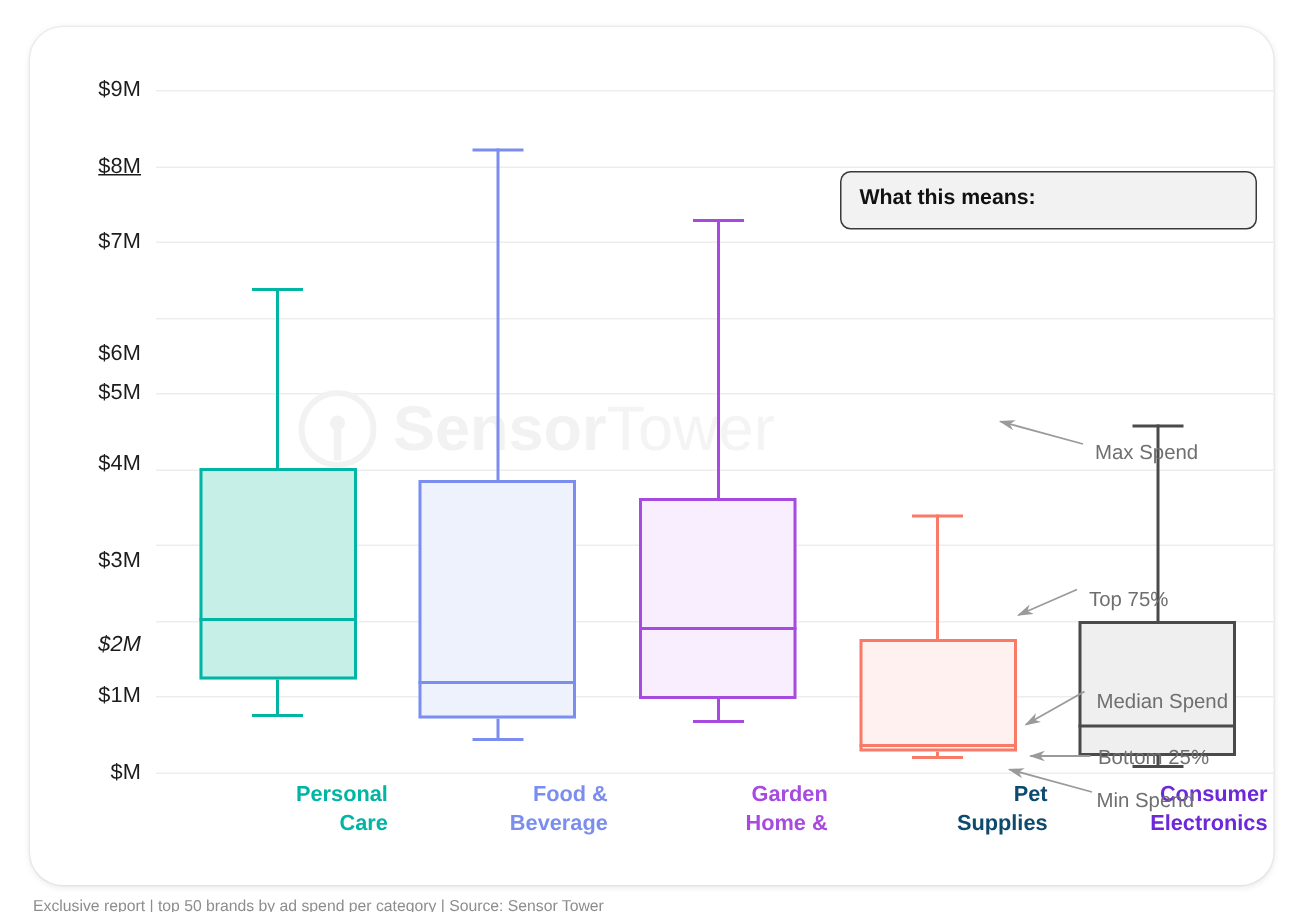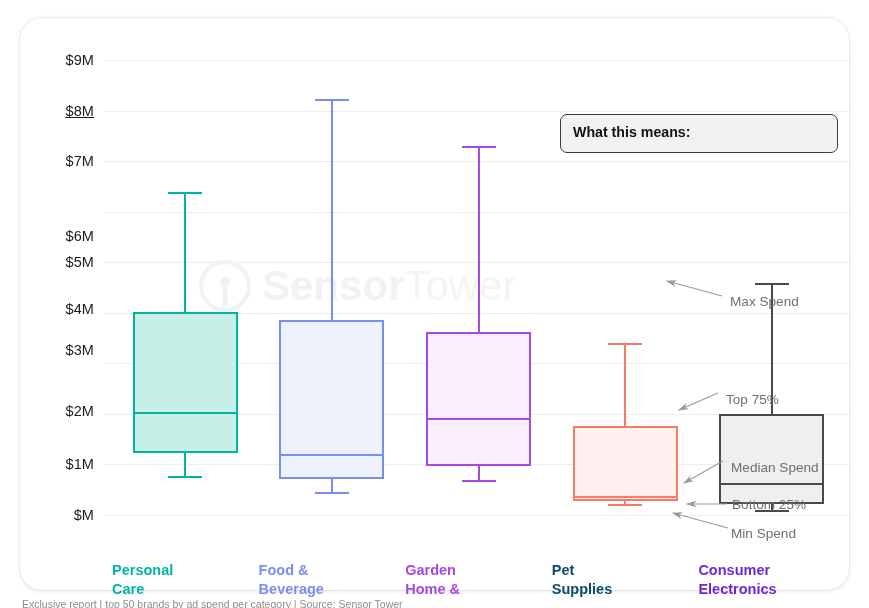--- a/index.html
+++ b/index.html
@@ -59,26 +59,25 @@
   
   .boxgroup{position:absolute;top:0;left:0;}
   .whisker-line{position:absolute;width:2px;}
   .whisker-cap{position:absolute;height:2px;}
   .box{position:absolute;box-sizing:border-box;border-width:2px;border-style:solid;}
   .median{position:absolute;height:2px;}
 
   
   .xlabel{
     position:absolute;
-    text-align:left;
+    text-align:right;
     font-size:14.5px;
     font-weight:700;
     line-height:1.32;
     top:521px;
-    margin-top:40px;
   }
 
   
   #callout{
     position:absolute;
     left:560px; top:114px;
     width:278px;
     box-sizing:border-box;
     background:#f2f2f2;
     border:1.4px solid #3a3a3a;
@@ -125,22 +124,22 @@
       <div class="gridline" style="top: 464.444px;"></div>
       <div class="gridline" style="top: 515px;"></div>
     </div>
   <div id="yticklayer">
       <div class="ytick" style="top: 60px;">$9M</div>
       <div class="ytick" style="top: 110.556px; text-decoration: underline;">$8M</div>
       <div class="ytick" style="top: 161.111px;">$7M</div>
       <div class="ytick" style="top: 211.667px; margin-top: 24px;">$6M</div>
       <div class="ytick" style="top: 262.222px;">$5M</div>
       <div class="ytick" style="top: 309px;">$4M</div>
-      <div class="ytick" style="top: 350px;">$3M</div>
-      <div class="ytick" style="top: 411px;">$2M</div>
+      <div class="ytick" style="top: 374px;">$3M</div>
+      <div class="ytick" style="top: 430px; font-style: italic;">$2M</div>
       <div class="ytick" style="top: 464.444px;">$1M</div>
       <div class="ytick" style="top: 515px;">$M</div>
     </div>
 
   <div id="watermark">
     <svg id="wm-mark" viewBox="0 0 54 54">
       <circle cx="27" cy="27" r="24" fill="none" stroke="#f2f2f2" stroke-width="4"></circle>
       <circle cx="27" cy="23" r="5" fill="#f2f2f2"></circle>
       <rect x="24.5" y="26" width="5" height="22" fill="#f2f2f2"></rect>
     </svg>

